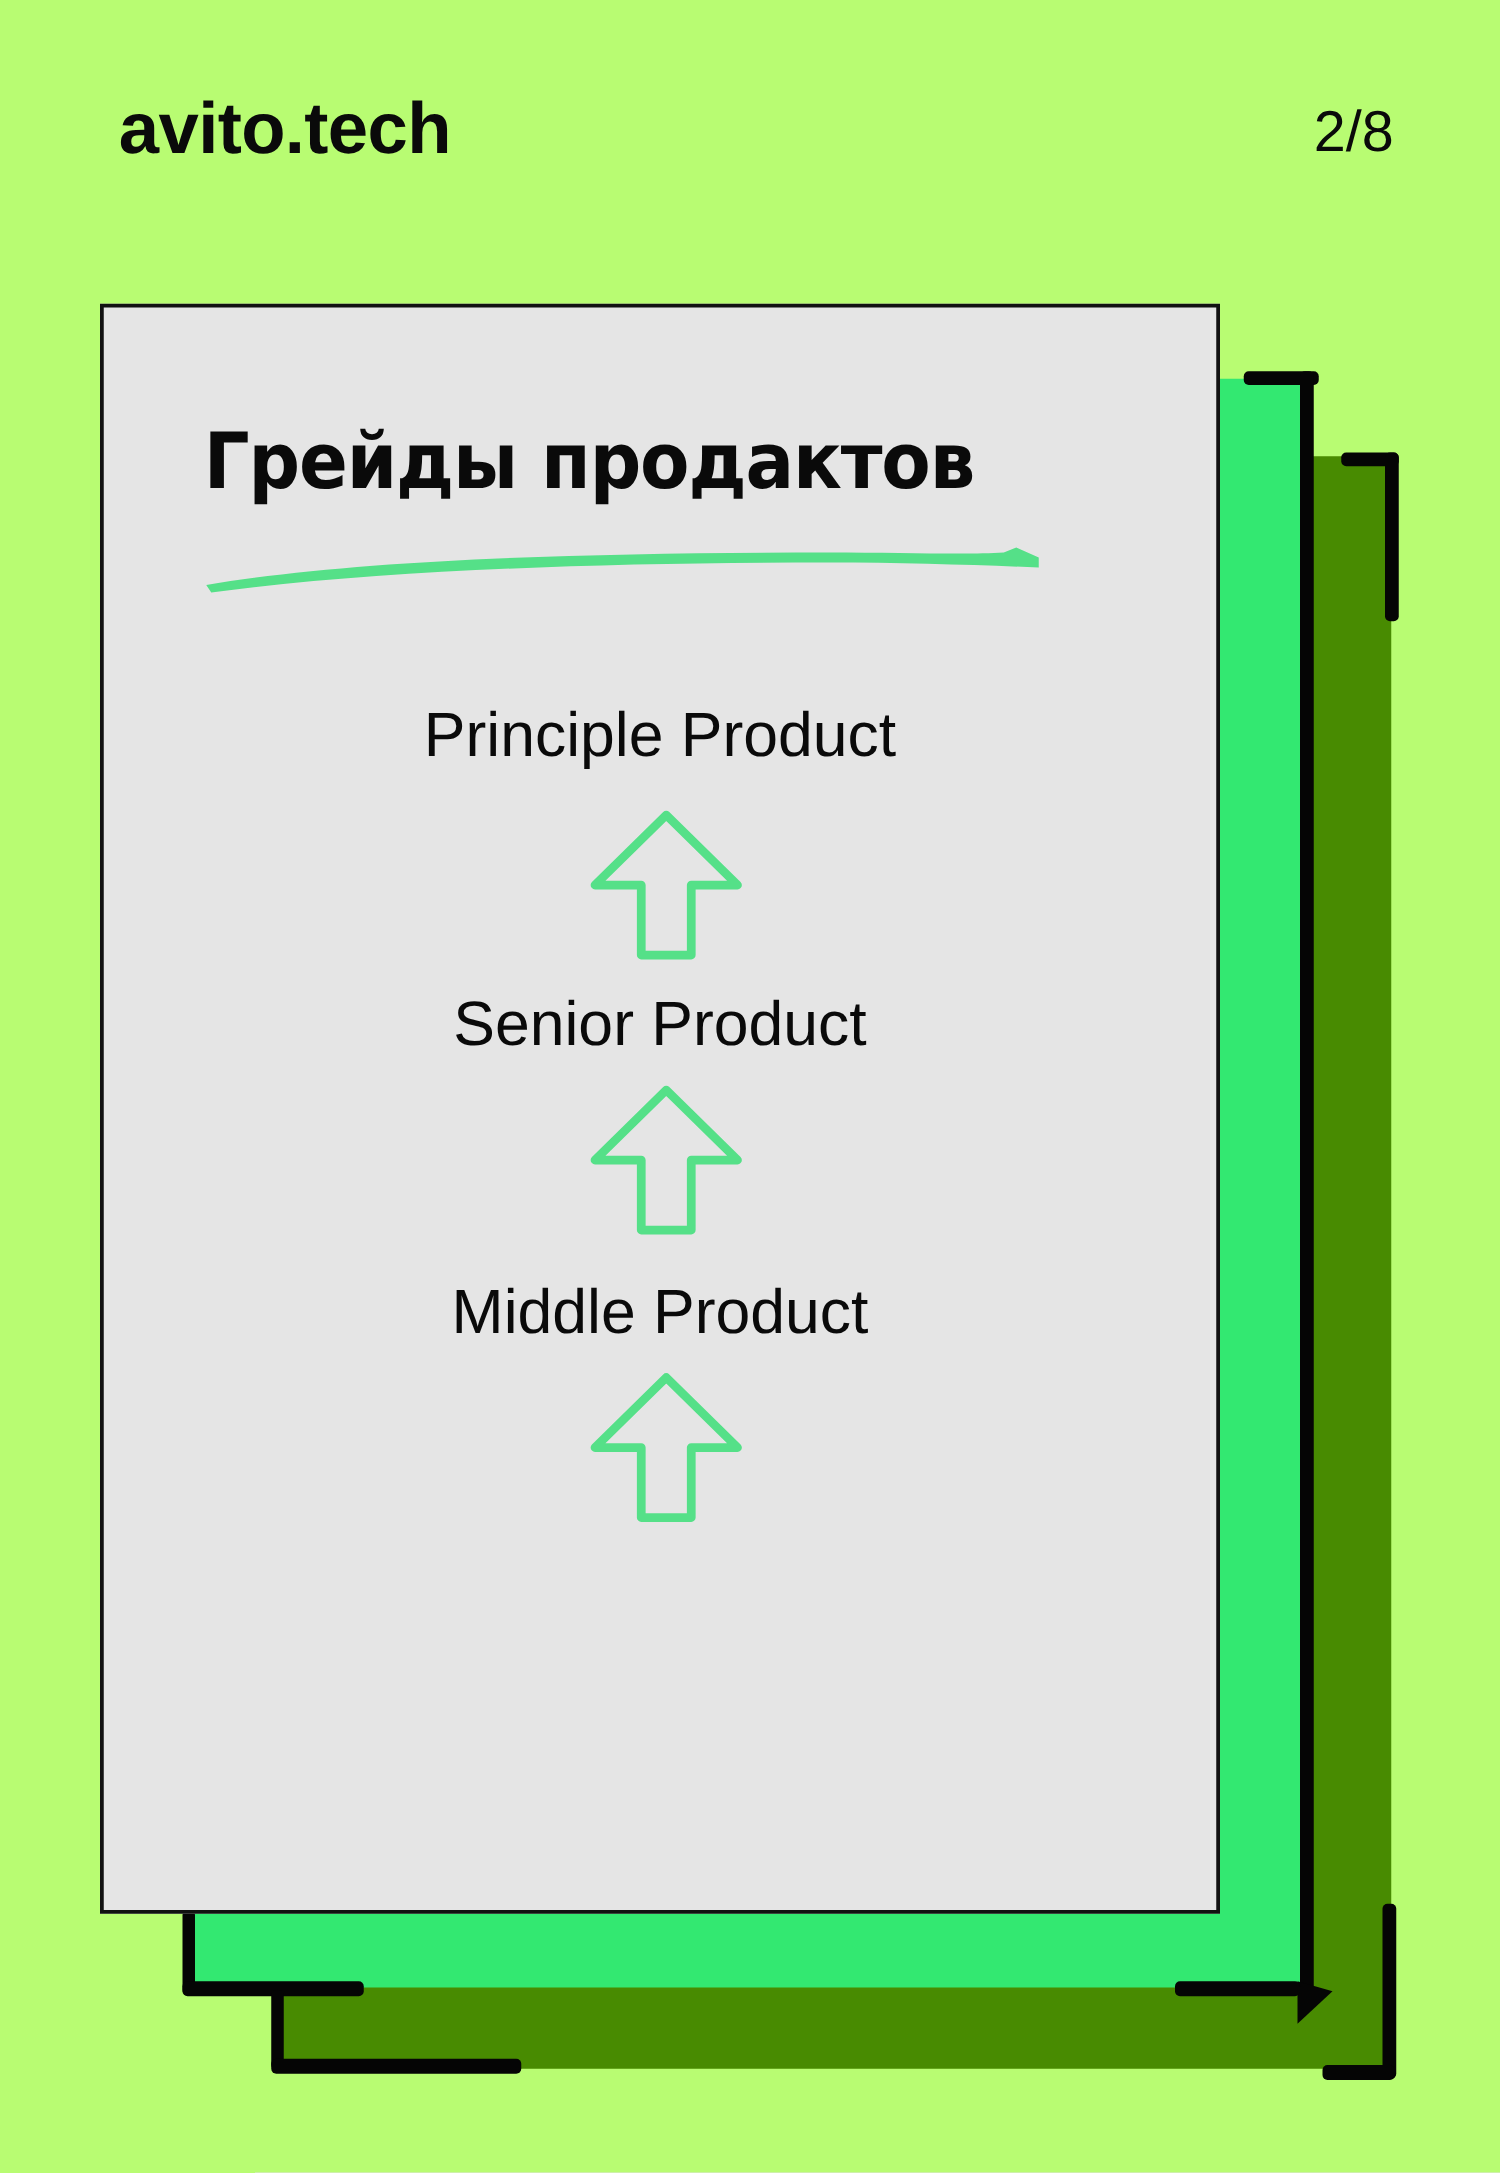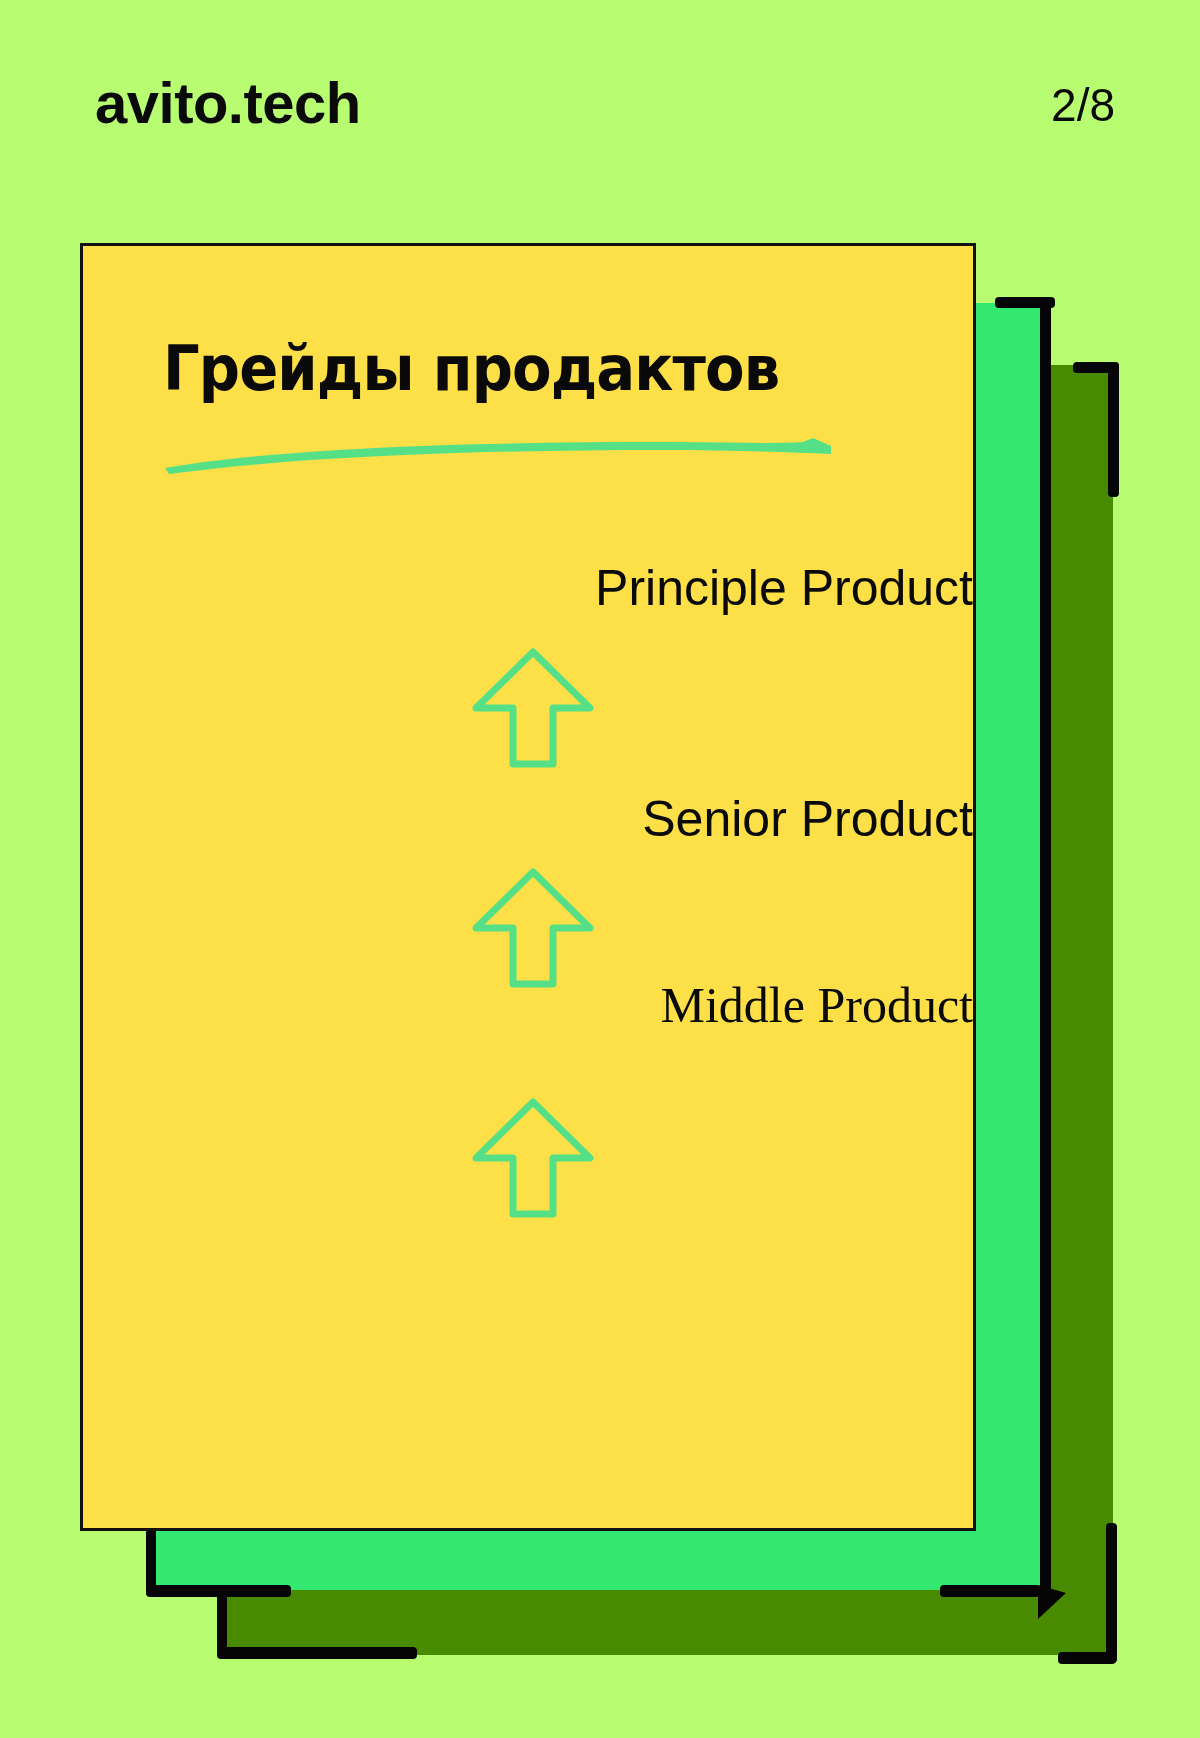--- a/index.html
+++ b/index.html
@@ -18,33 +18,33 @@
     .page-counter {
       position: absolute; right: 85px; top: 82px;
       font-size: 46px; font-weight: 400; line-height: 1;
     }
     .layer { position: absolute; }
     .layer-back  { left: 218px; top: 365px; width: 895px; height: 1290px; background: #488b01; }
     .layer-mid   { left: 148px; top: 303px; width: 892px; height: 1287px; background: #33e871; }
     .card {
       position: absolute; left: 80px; top: 243px;
       width: 890px; height: 1282px;
-      background: #fde047; border: 3px solid #111;
+      background: #e5e5e5; border: 3px solid #111;
     }
     .stroke { position: absolute; background: #050505; border-radius: 4px; }
     .title {
       position: absolute; left: 80px; top: 92px;
       font-size: 62px; font-weight: 900; letter-spacing: -1px;
       font-family: "DejaVu Sans", sans-serif;
       transform: scaleX(0.93); transform-origin: left center;
       line-height: 1;
     }
     .underline { position: absolute; left: 80px; top: 180px; width: 670px; height: 50px; }
     .grade {
-      position: absolute; left: 0; width: 890px; text-align: right;
+      position: absolute; left: 0; width: 890px; text-align: center;
       font-size: 50px; font-weight: 400; line-height: 1;
     }
     .arrow { position: absolute; left: 385px; width: 130px; height: 125px; }
   </style>
 </head>
 <body>
 
 <div class="brand">avito.tech</div>
 <div class="page-counter">2/8</div>
 
@@ -82,19 +82,19 @@
   <svg class="arrow" style="top:400px;" viewBox="0 0 130 125">
     <path d="M65,6 L122,62 L85,62 L85,118 L45,118 L45,62 L8,62 Z" fill="none" stroke="#55e088" stroke-width="7" stroke-linejoin="round"></path>
   </svg>
 
   <div class="grade" style="top:548px;">Senior Product</div>
 
   <svg class="arrow" style="top:620px;" viewBox="0 0 130 125">
     <path d="M65,6 L122,62 L85,62 L85,118 L45,118 L45,62 L8,62 Z" fill="none" stroke="#55e088" stroke-width="7" stroke-linejoin="round"></path>
   </svg>
 
-  <div class="grade" style="top:734px;font-family:Liberation Serif, serif;">Middle Product</div>
+  <div class="grade" style="top:778px;">Middle Product</div>
 
   <svg class="arrow" style="top:850px;" viewBox="0 0 130 125">
     <path d="M65,6 L122,62 L85,62 L85,118 L45,118 L45,62 L8,62 Z" fill="none" stroke="#55e088" stroke-width="7" stroke-linejoin="round"></path>
   </svg>
 
 </div>
 
 </body></html>

